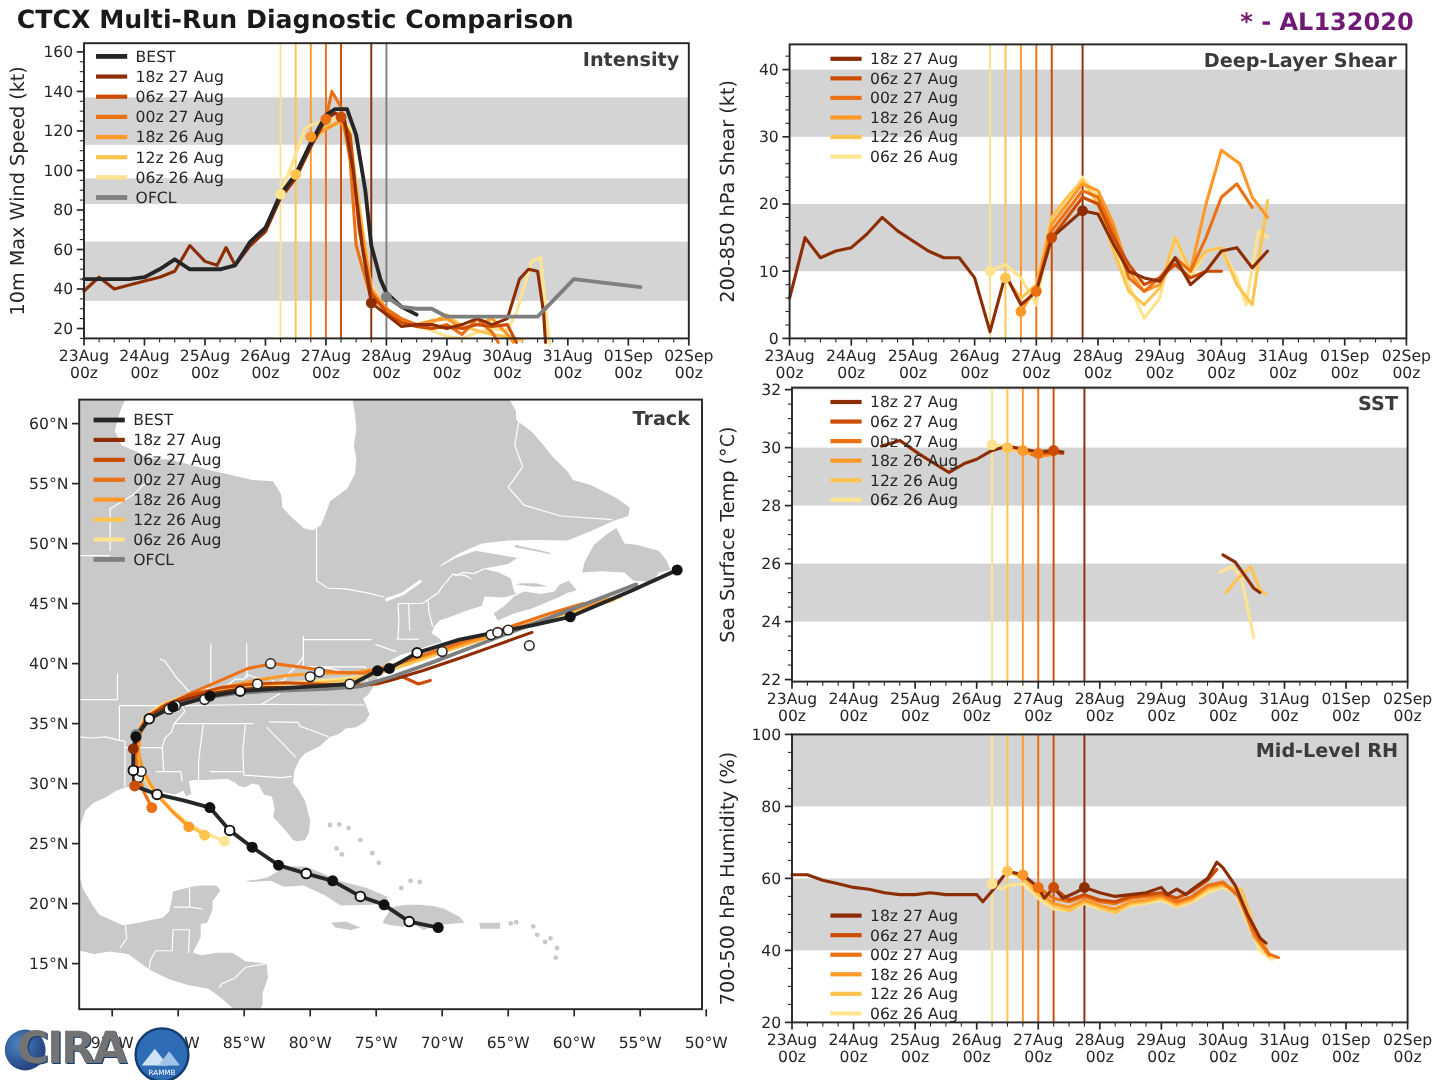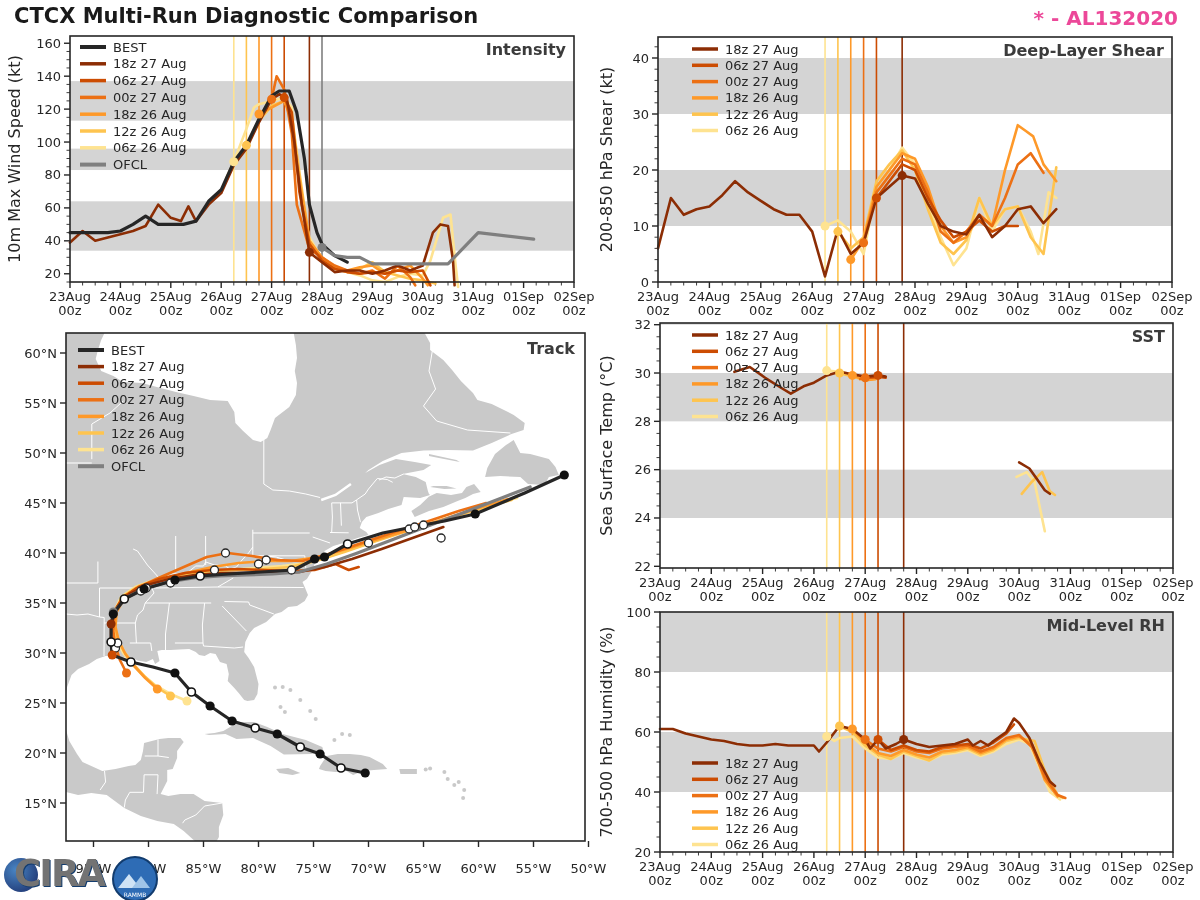--- a/index.html
+++ b/index.html
@@ -1,19 +1,19 @@
 <!DOCTYPE html>
 <html><head>
 <meta charset="utf-8">
 <style>
   html,body{margin:0;padding:0;background:#fff;}
   #fig{position:relative;width:1200px;height:900px;background:#fff;overflow:hidden;
        font-family:"DejaVu Sans","Liberation Sans",sans-serif;}
   #main-title{position:absolute;left:14px;top:4px;font-size:21px;font-weight:bold;color:#1a1a1a;}
-  #storm-id{position:absolute;right:22px;top:6px;font-size:20px;font-weight:bold;color:#ec4899;}
+  #storm-id{position:absolute;right:22px;top:6px;font-size:20px;font-weight:bold;color:#701a75;}
   #plot{position:absolute;left:0;top:0;}
   #logo{position:absolute;left:4px;top:850px;width:170px;height:48px;}
   #logo .cira-text{position:absolute;left:10px;top:2px;font-size:37px;font-weight:bold;
        color:#737373;letter-spacing:-2px;text-shadow:1px 1px 0 #123c6e;}
   #logo .globe{position:absolute;left:0px;top:8px;width:34px;height:34px;border-radius:50%;
        background:radial-gradient(circle at 35% 35%, #3f7fc1 0%, #1b3a7a 70%);opacity:.95;}
   #logo .badge{position:absolute;left:108px;top:6px;width:42px;height:42px;border-radius:50%;
        background:#2e6cb5;border:2px solid #123c6e;overflow:hidden;}
   #logo .badge .mtn{position:absolute;left:4px;top:16px;width:0;height:0;
        border-left:11px solid transparent;border-right:11px solid transparent;border-bottom:14px solid #cfe3f5;}

